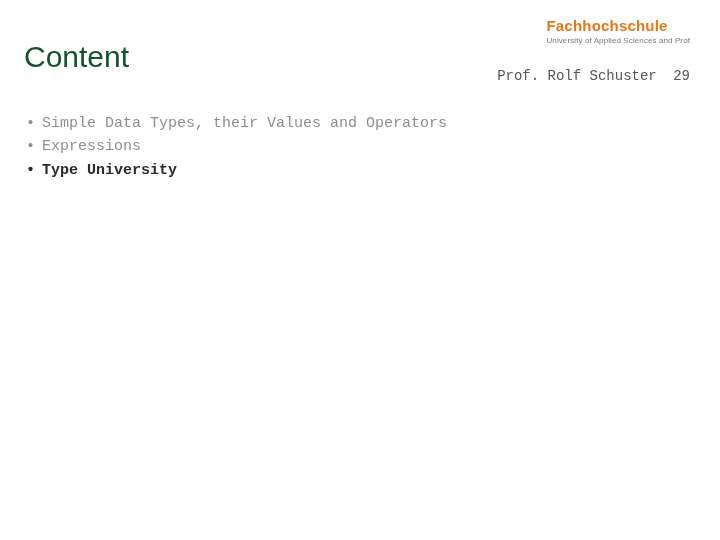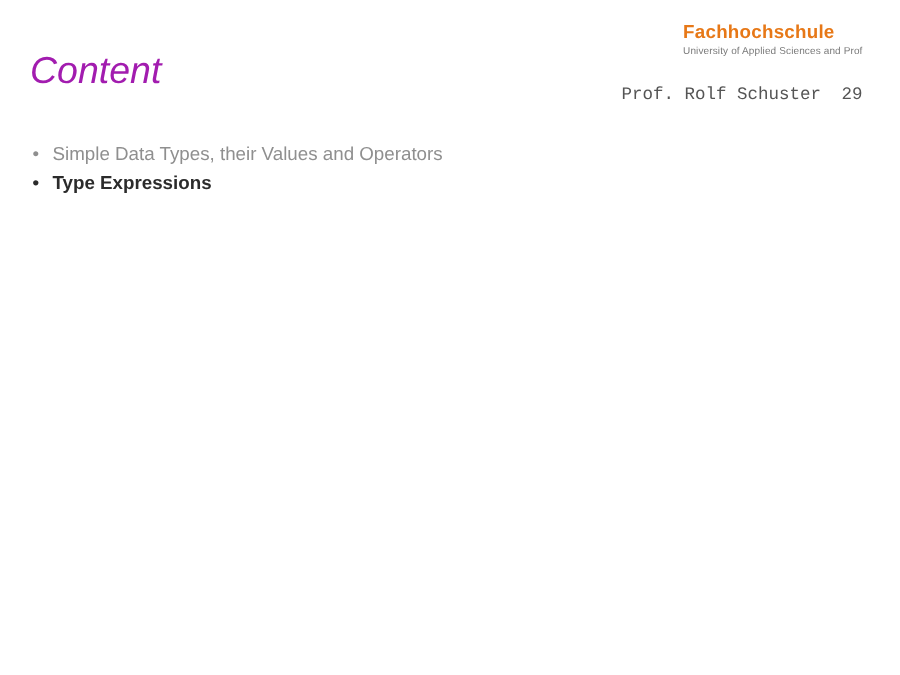--- a/index.html
+++ b/index.html
@@ -48,29 +48,29 @@
   }
   .meta .page {
     margin-left: 8px;
     color: #555;
   }
   .title {
     position: absolute;
     top: 40px;
     left: 24px;
     font-size: 30px;
-    color: #a21caf;
+    color: #14532d;
     font-weight: 400;
-    font-style: italic;
   }
   .content {
     position: absolute;
     top: 112px;
     left: 24px;
     right: 40px;
+    font-family: Liberation Mono, monospace;
   }
   ul.bullets {
     list-style: none;
     padding: 0;
     margin: 0;
   }
   ul.bullets li {
     position: relative;
     padding-left: 18px;
     font-size: 15px;
@@ -106,17 +106,18 @@
   <div class="meta">
     <span>Prof. Rolf Schuster</span>
     <span class="page">29</span>
   </div>
 
   <div class="title">Content</div>
 
   <div class="content">
     <ul class="bullets">
       <li>Simple Data Types, their Values and Operators</li>
-      <li class="active">Type Expressions</li>
+      <li>Expressions</li>
+      <li class="active">Type University</li>
     </ul>
   </div>
 
 </div>
 
 </body></html>

